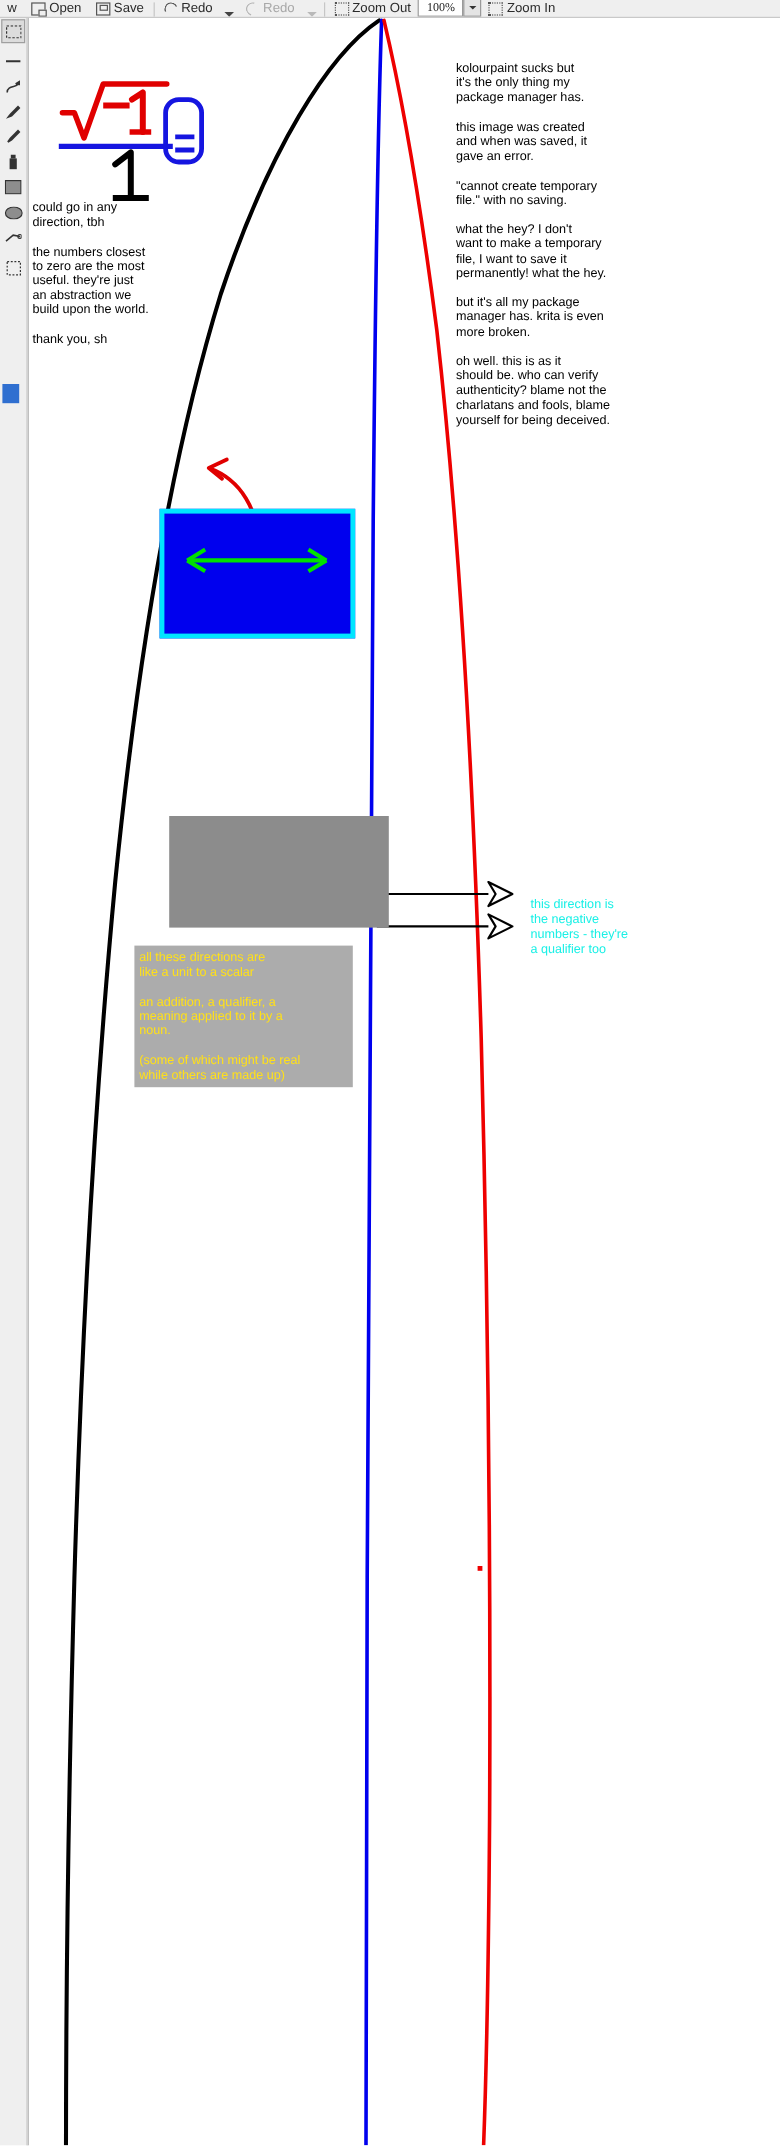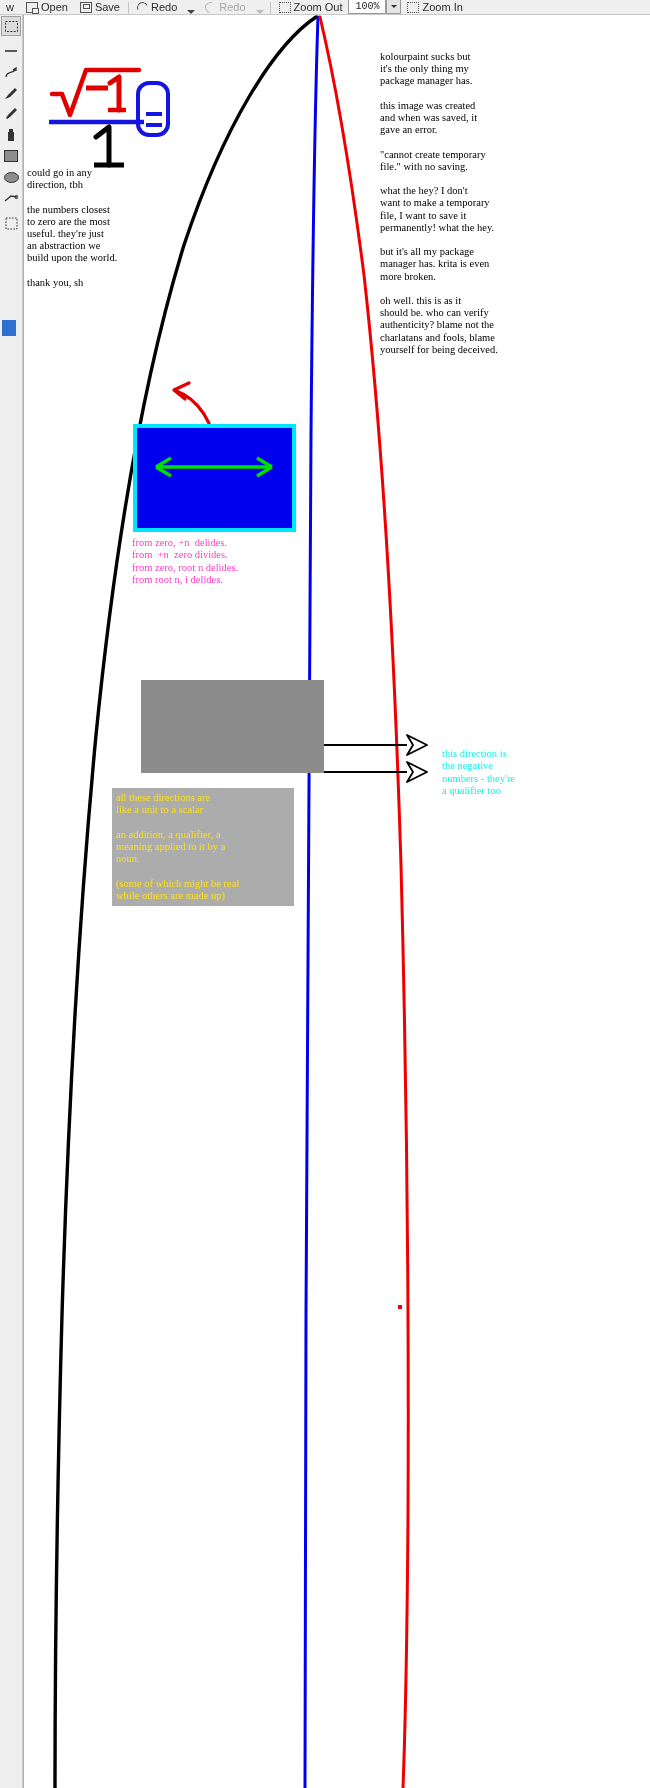--- a/index.html
+++ b/index.html
@@ -23,21 +23,21 @@
   .tb-arc{display:inline-block;width:9px;height:9px;border:1.5px solid #555;
           border-radius:50%;border-right-color:transparent;border-bottom-color:transparent;
           transform:rotate(20deg);}
   .tb-arc.dimc{border-color:#b5b5b5;border-right-color:transparent;border-bottom-color:transparent;
           transform:rotate(-30deg);}
   .tb-caret{width:0;height:0;border-left:4px solid transparent;border-right:4px solid transparent;
             border-top:4px solid #444;margin:0 4px;}
   .tb-caret.dimc{border-top-color:#b9b9b9;}
   .tb-zo{display:inline-block;width:10px;height:9px;border:1px dotted #555;}
   .zoombox{height:13px;width:36px;background:#fff;border:1px solid #9a9a9a;
-           font-family:Liberation Mono, monospace;font-size:10px;color:#222;
+           font-family:Liberation Serif, serif;font-size:10px;color:#222;
            display:flex;align-items:center;justify-content:center;}
   .zoomdrop{height:13px;width:13px;background:#e4e4e4;border:1px solid #9a9a9a;
             display:flex;align-items:center;justify-content:center;}
   .zoomdrop i{width:0;height:0;border-left:3px solid transparent;border-right:3px solid transparent;
               border-top:3px solid #333;display:block;}
 
   
   .sidebar{position:absolute;left:0;top:15px;width:22px;height:1773px;
            background:#efefef;border-right:1px solid #c9c9c9;}
   .tool{width:20px;height:20px;margin:1px 1px 0 1px;display:flex;
@@ -48,21 +48,21 @@
   .blue-strip{position:absolute;left:2px;top:305px;width:14px;height:16px;background:#2f6fd0;}
 
   
   .canvas{position:absolute;left:23px;top:15px;width:627px;height:1773px;
           background:#ffffff;border-left:1px solid #b0b0b0;overflow:hidden;}
   .canvas-inner{position:absolute;left:0;top:0;width:627px;height:1773px;}
 
   svg.draw{position:absolute;left:0;top:0;width:627px;height:1773px;}
 
   .txt{position:absolute;white-space:pre;font-size:10.5px;line-height:12.2px;
-       font-family:Liberation Serif, serif;}
+       font-family:Liberation Sans, sans-serif;}
   .blk{color:#000;}
   .mag{color:#ff3cc8;}
   .org{color:#ff8c1a;}
   .yel{color:#ffe019;}
   .cyn{color:#19f0e6;}
 
   .grayboxA{position:absolute;left:117px;top:665px;width:183px;height:93px;
             background:#8c8c8c;}
   .grayboxB{position:absolute;left:88px;top:773px;width:182px;height:118px;
             background:#acacac;}
@@ -248,24 +248,20 @@
 <span>but it's all my package</span>
 <span>manager has. krita is even</span>
 <span>more broken.</span>
 
 <span>oh well. this is as it</span>
 <span>should be. who can verify</span>
 <span>authenticity? blame not the</span>
 <span>charlatans and fools, blame</span>
 <span>yourself for being deceived.</span></div>
 
-  <div class="txt mag" style="left:108px;top:522px;line-height:12.3px;"><span>from zero, +n  delides.</span>
-<span>from  +n  zero divides.</span>
-<span>from zero, root n delides.</span>
-<span>from root n, i delides.</span></div>
 
   <div class="grayboxA"></div>
 
   <div class="grayboxB"></div>
   <div class="txt cyn" style="left:418px;top:733px;line-height:12.3px;"><span>this direction is</span>
 <span>the negative</span>
 <span>numbers - they're</span>
 <span>a qualifier too</span></div>
 
   <div class="txt yel" style="left:92px;top:777px;line-height:12.3px;"><span>all these directions are</span>

